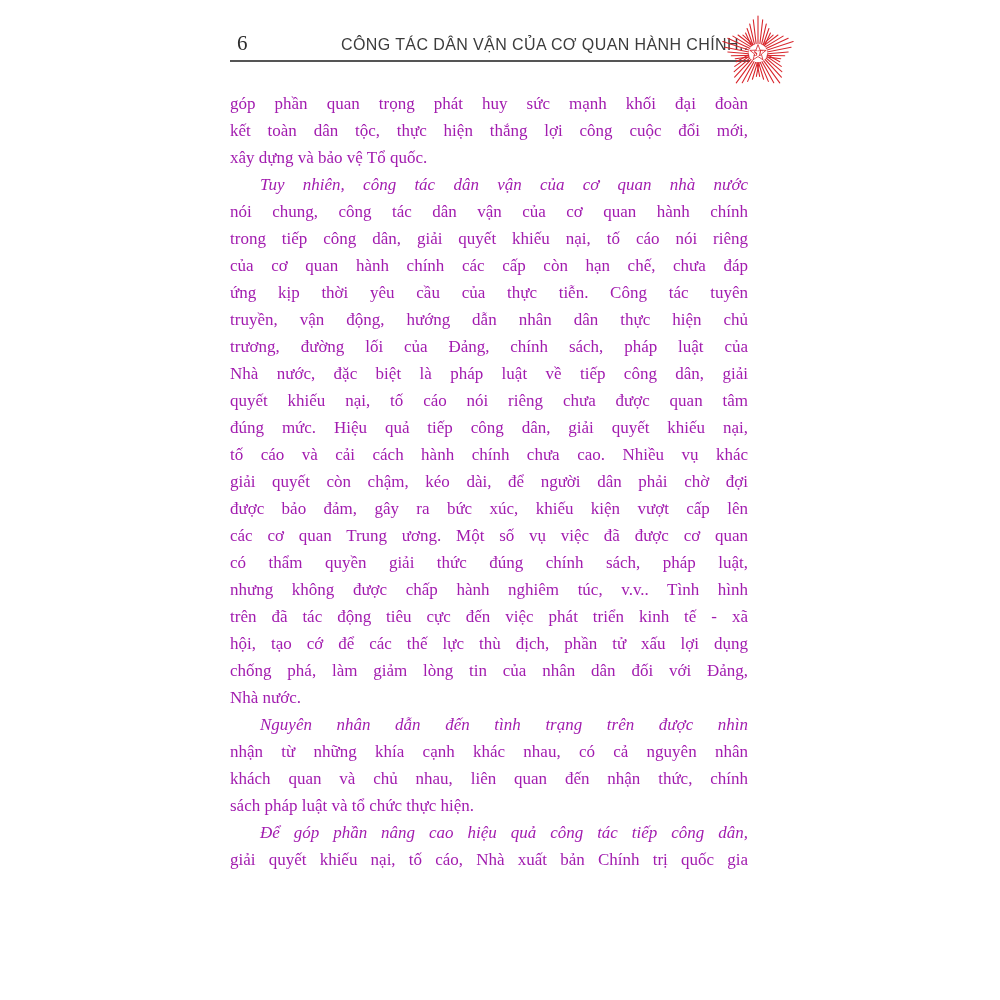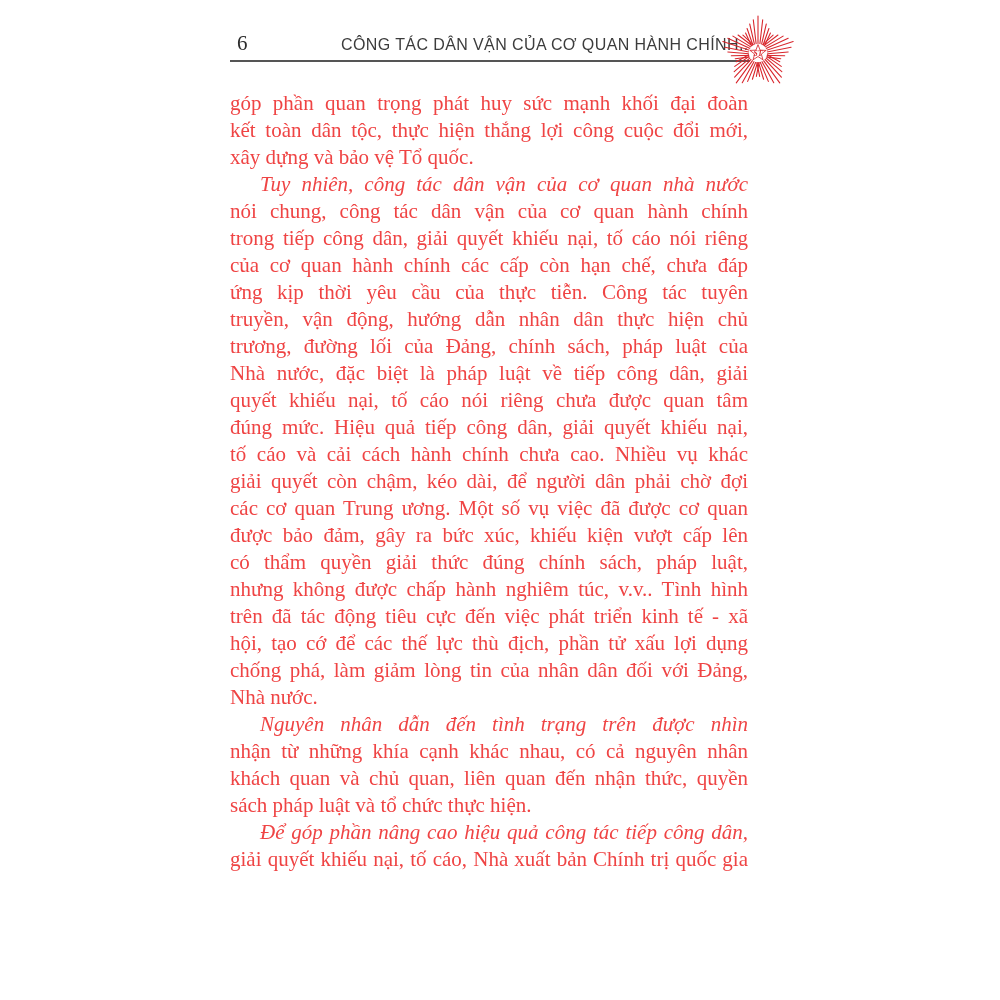--- a/index.html
+++ b/index.html
@@ -35,22 +35,22 @@
     width: 84px; height: 84px;
   }
   .logo text {
     font-family: "Liberation Serif", serif;
     font-style: italic; font-weight: bold;
     font-size: 9px;
   }
   .body-text {
     position: absolute; left: 230px; top: 90px;
     width: 518px;
-    font-size: 21px; line-height: 27px;
-    color: #ef4444;
+    font-size: 17px; line-height: 27px;
+    color: #a21caf;
   }
   .line {
     text-align: justify;
     text-align-last: justify;
   }
   .line.last { text-align-last: left; }
   .line.first { text-indent: 30px; font-style: italic; }
 </style>
 </head>
 <body>
@@ -94,29 +94,29 @@
       <div class="line">trong tiếp công dân, giải quyết khiếu nại, tố cáo nói riêng</div>
       <div class="line">của cơ quan hành chính các cấp còn hạn chế, chưa đáp</div>
       <div class="line">ứng kịp thời yêu cầu của thực tiễn. Công tác tuyên</div>
       <div class="line">truyền, vận động, hướng dẫn nhân dân thực hiện chủ</div>
       <div class="line">trương, đường lối của Đảng, chính sách, pháp luật của</div>
       <div class="line">Nhà nước, đặc biệt là pháp luật về tiếp công dân, giải</div>
       <div class="line">quyết khiếu nại, tố cáo nói riêng chưa được quan tâm</div>
       <div class="line">đúng mức. Hiệu quả tiếp công dân, giải quyết khiếu nại,</div>
       <div class="line">tố cáo và cải cách hành chính chưa cao. Nhiều vụ khác</div>
       <div class="line">giải quyết còn chậm, kéo dài, để người dân phải chờ đợi</div>
+      <div class="line">được bảo đảm, gây ra bức xúc, khiếu kiện vượt cấp lên</div>
       <div class="line">các cơ quan Trung ương. Một số vụ việc đã được cơ quan</div>
-      <div class="line">được bảo đảm, gây ra bức xúc, khiếu kiện vượt cấp lên</div>
       <div class="line">có thẩm quyền giải thức đúng chính sách, pháp luật,</div>
       <div class="line">nhưng không được chấp hành nghiêm túc, v.v.. Tình hình</div>
       <div class="line">trên đã tác động tiêu cực đến việc phát triển kinh tế - xã</div>
       <div class="line">hội, tạo cớ để các thế lực thù địch, phần tử xấu lợi dụng</div>
       <div class="line">chống phá, làm giảm lòng tin của nhân dân đối với Đảng,</div>
       <div class="line last">Nhà nước.</div>
       <div class="line first">Nguyên nhân dẫn đến tình trạng trên được nhìn</div>
       <div class="line">nhận từ những khía cạnh khác nhau, có cả nguyên nhân</div>
-      <div class="line">khách quan và chủ quan, liên quan đến nhận thức, quyền</div>
+      <div class="line">khách quan và chủ nhau, liên quan đến nhận thức, chính</div>
       <div class="line last">sách pháp luật và tổ chức thực hiện.</div>
       <div class="line first">Để góp phần nâng cao hiệu quả công tác tiếp công dân,</div>
       <div class="line">giải quyết khiếu nại, tố cáo, Nhà xuất bản Chính trị quốc gia</div>
     </div>
 
 </div>
 
 </body></html>

